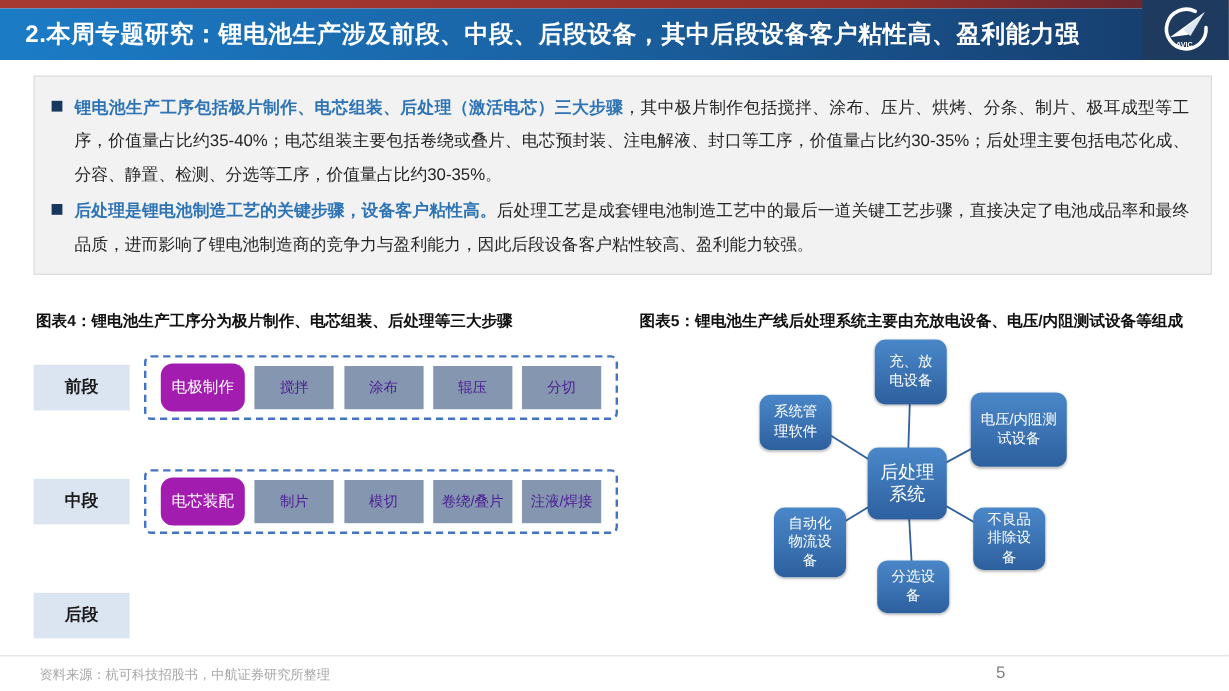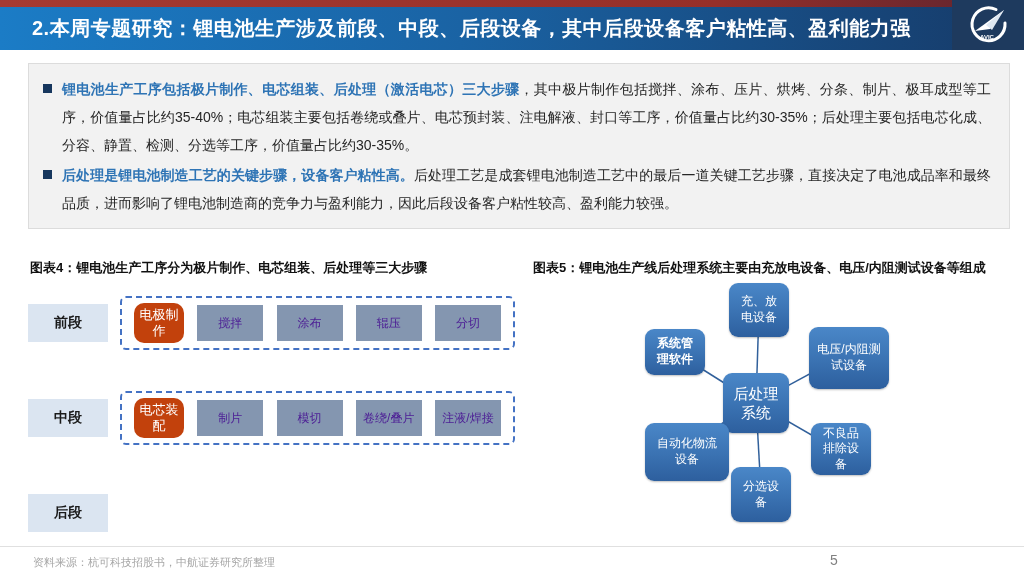--- a/index.html
+++ b/index.html
@@ -21,24 +21,23 @@
     height: 43px;
     background: linear-gradient(to right, #1b7cc6 0%, #1a63a4 45%, #163a68 100%);
     display: flex;
     align-items: center;
     position: relative;
   }
   .header-title {
     color: #ffffff;
     font-size: 20px;
     font-weight: bold;
-    padding-left: 0;
+    padding-left: 21px;
     letter-spacing: 0.5px;
     white-space: nowrap;
-    margin-left: 32px;
   }
   .logo-block {
     position: absolute;
     right: 0; top: -7px;
     width: 72px; height: 50px;
     background: #1e3a5e;
     display: flex; align-items: center; justify-content: center;
   }
 
   
@@ -90,22 +89,22 @@
   .proc-box {
     width: 66px; height: 36px;
     background: #8496b0;
     color: #4c1d95;
     font-size: 12px; line-height: 1.2;
     display: flex; align-items: center; justify-content: center;
     text-align: center;
     padding: 2px;
   }
   .proc-box.primary {
-    width: 50px; height: 40px;
-    background: #c2410c;
+    width: 70px; height: 40px;
+    background: #a21caf;
     border-radius: 10px;
     color: #ffffff;
     font-size: 13px;
   }
 
   
   .fig5 { margin-left: 18px; width: 470px; flex: 0 0 auto; }
   .hub-diagram { position: relative; width: 470px; height: 262px; margin-top: 4px; }
   .hub-links { position: absolute; left: 0; top: 0; z-index: 0; }
   .hub-node {
@@ -116,25 +115,25 @@
     color: #ffffff;
     font-size: 12px;
     line-height: 1.3;
     display: flex; align-items: center; justify-content: center;
     text-align: center;
     padding: 4px 8px;
     box-shadow: 0 1px 2px rgba(0,0,0,0.25);
   }
   .hub-node.center { left: 190px; top: 92px; width: 66px; height: 60px; font-size: 15px; }
   .hub-node.n-top    { left: 196px; top: 2px;   width: 60px; height: 54px; }
-  .hub-node.n-tl     { left: 112px; top: 48px;  width: 60px; height: 46px; font-weight: bold; }
+  .hub-node.n-tl     { left: 100px; top: 48px;  width: 60px; height: 46px; }
   .hub-node.n-tr     { left: 276px; top: 46px;  width: 80px; height: 62px; }
-  .hub-node.n-bl     { left: 112px; top: 142px; width: 84px; height: 58px; }
+  .hub-node.n-bl     { left: 112px; top: 142px; width: 60px; height: 58px; }
   .hub-node.n-br     { left: 278px; top: 142px; width: 60px; height: 52px; }
-  .hub-node.n-bottom { left: 198px; top: 186px; width: 60px; height: 55px; font-family: Liberation Serif, serif; }
+  .hub-node.n-bottom { left: 198px; top: 186px; width: 60px; height: 44px; font-family: Liberation Serif, serif; }
 
   
   .footer {
     position: absolute;
     left: 0; bottom: 0;
     width: 1024px; height: 30px;
     border-top: 1px solid #e0e0e0;
   }
   .footer-source {
     position: absolute; left: 33px; top: 8px;

